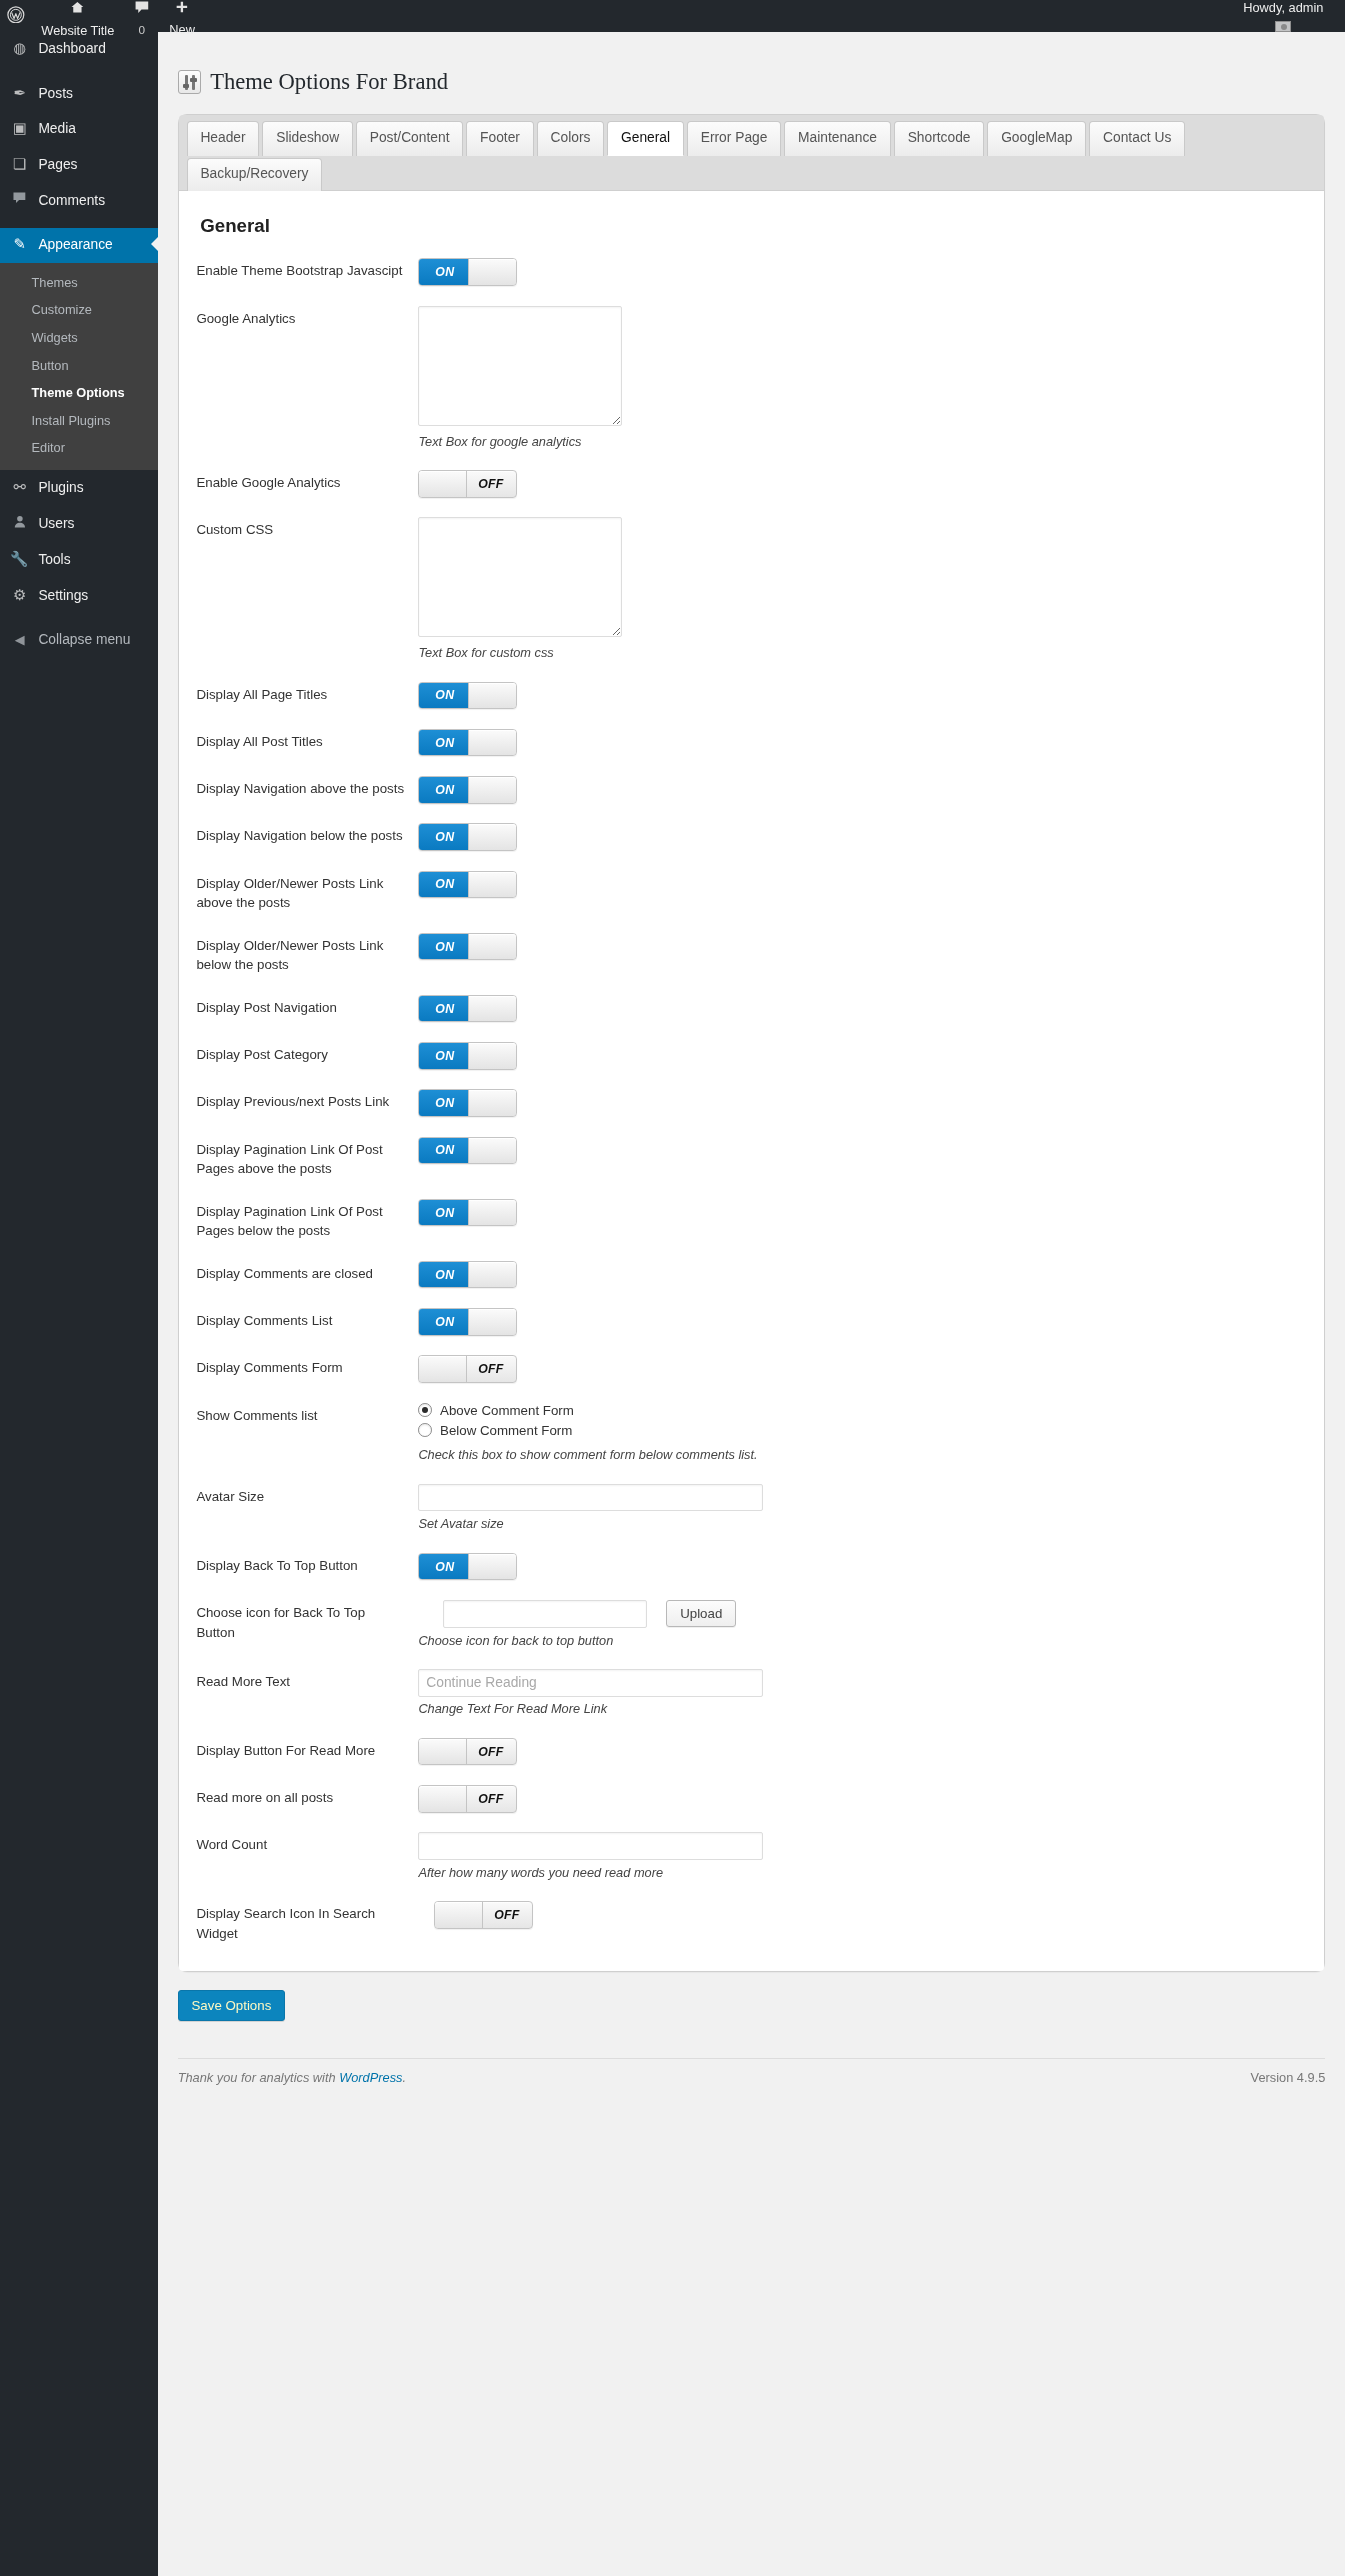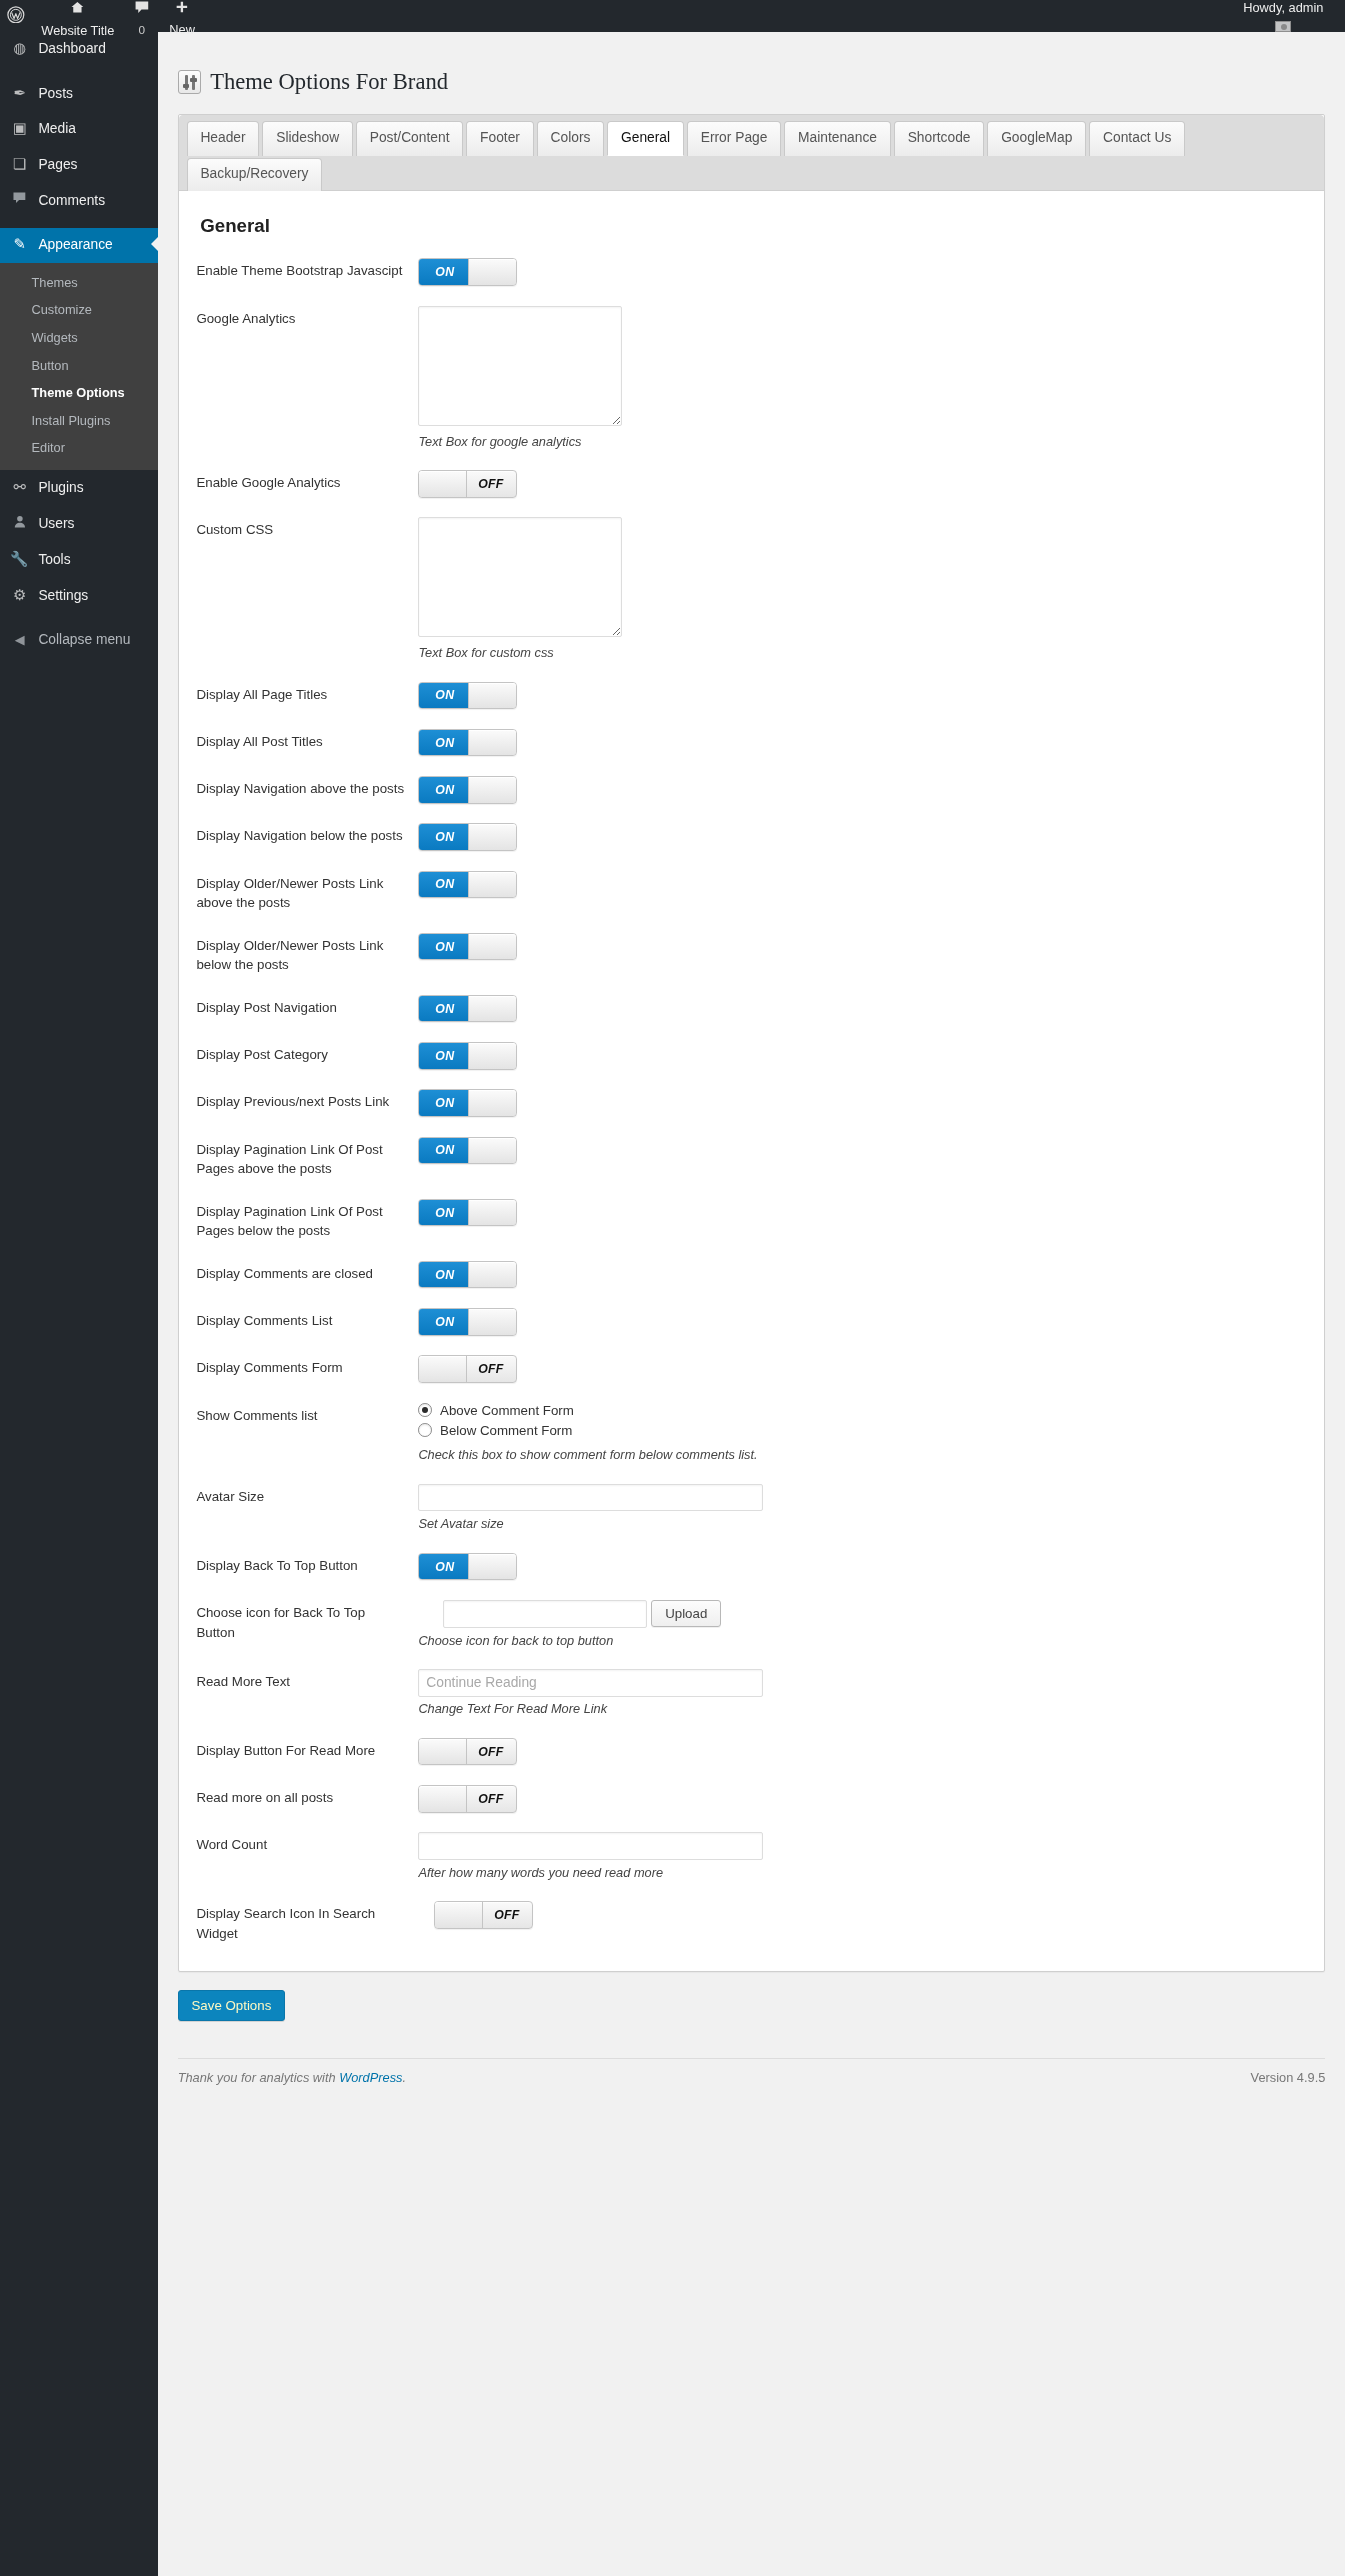--- a/index.html
+++ b/index.html
@@ -88,21 +88,21 @@
     position:absolute; background:#777; width:3px; border-radius:1px;
   }
   .title-ico i.s1 { left:5.9px; top:3.9px; height:14.8px; }
   .title-ico i.s2 { left:13.8px; top:3.9px; height:14.8px; }
   .title-ico b { position:absolute; width:6.9px; height:3.9px; background:#666; border-radius:1px; }
   .title-ico b.k1 { left:3.9px; top:12.8px; }
   .title-ico b.k2 { left:11.8px; top:6.9px; }
 
   
   .panel {
-    background:#fff; border:1px solid #cfcfcf; border-radius:2px;
+    background:#fff; border:1px solid #cfcfcf; border-radius:9px;
     box-shadow:0 1px 1px rgba(0,0,0,.04);
   }
   .nav-tabs {
     background:#dcdcdc;
     border-bottom:1px solid #cfcfcf;
     padding:5.9px 5.9px 0 7.9px;
     border-radius:3.9px 3.9px 0 0;
     display:flex; flex-wrap:wrap; gap:3px;
   }
   .nav-tab {
@@ -168,21 +168,21 @@
   }
   input.txt {
     width:345px; height:27.6px; padding:3px 6.9px;
     border:1px solid #ddd; border-radius:2px; background:#fff;
     font-family:"Liberation Sans", sans-serif; font-size:13.8px; color:#32373c;
     box-shadow:inset 0 1px 2px rgba(0,0,0,.05);
   }
   input.txt.narrow { width:204px; }
   input.txt::placeholder { color:#a9a9a9; }
 
-  .upload-row { display:flex; align-items:center; gap:4px;padding-left:25px; }
+  .upload-row { display:flex; align-items:center; gap:19px;padding-left:25px; }
   .btn-secondary {
     padding:4.9px 12.8px; font-size:13.3px; color:#444;
     background:linear-gradient(#fcfcfc,#efefef);
     border:1px solid #b8b8b8; border-radius:3px; cursor:pointer;
     box-shadow:0 1px 0 rgba(0,0,0,.06);
   }
 
   .radio-line { display:flex; align-items:center; gap:7.9px; margin-bottom:4.9px; font-size:13.3px; color:#333; }
   .radio {
     width:13.8px; height:13.8px; border-radius:50%; border:1px solid #8a8a8a;

